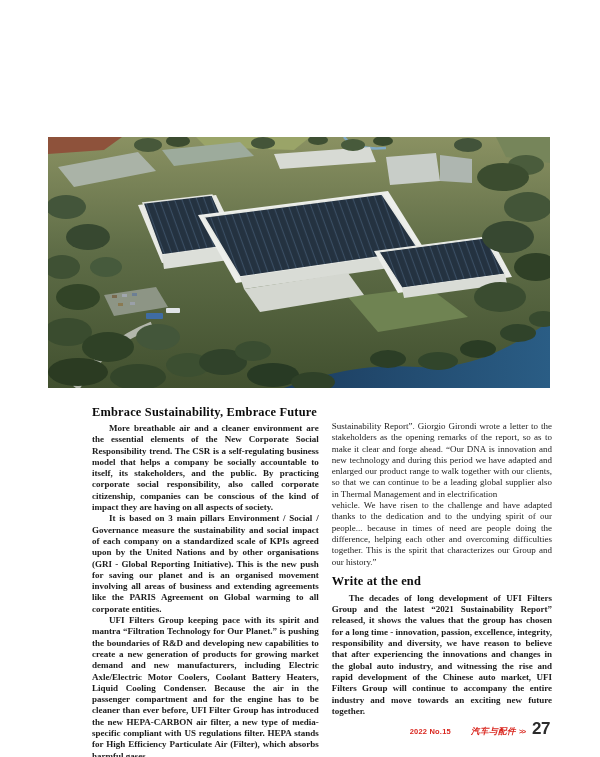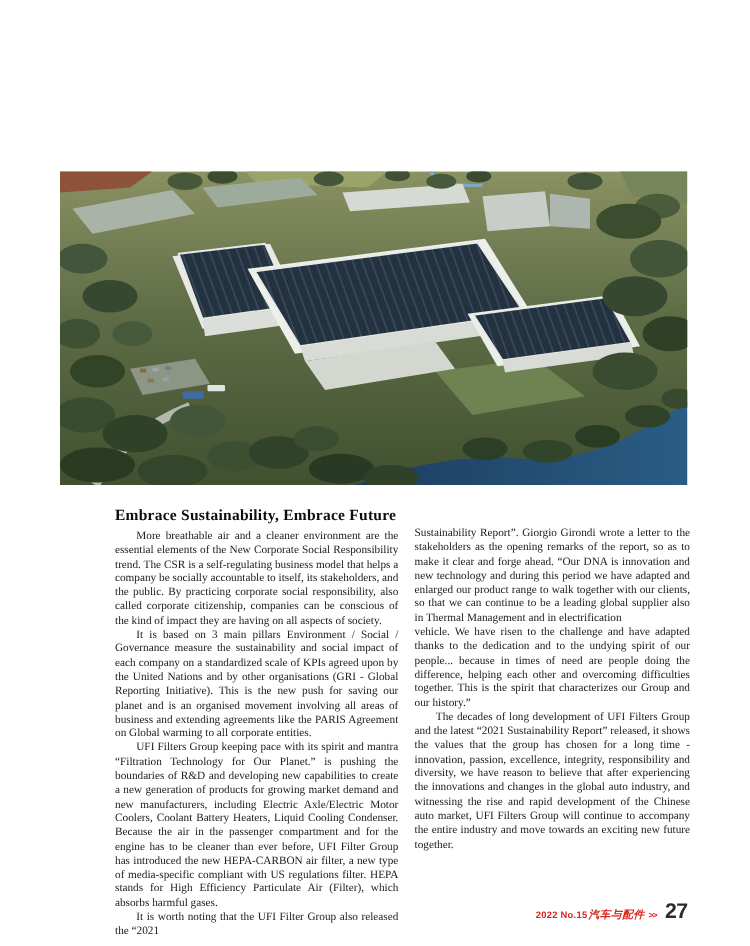--- a/index.html
+++ b/index.html
@@ -12,33 +12,33 @@
   }
   .photo svg { display:block; width:100%; height:100%; }
   .columns {
     position:absolute; left:48px; top:405px; width:504px;
     display:flex; gap:13px; color:#1b1b1b;
   }
   .col { font-size:9px; line-height:11.3px; text-align:justify; }
   .col-left  { width:249px;margin-left:44px; }
   .col-right { width:242px; padding-top:16px; }
   .col p { margin:0; }
-  p.indent { text-indent:17px; }
+  p.indent { text-indent:17px;font-weight:bold; }
   h2.art {
     font-size:12.4px; line-height:15px; margin:0 0 3px 0;
     font-weight:bold; color:#0c0c0c; letter-spacing:0.2px;
   }
   h2.end { margin:6px 0 4px 0; }
   .footer {
     position:absolute; top:719px; right:50px;
     display:flex; align-items:baseline;
     font-family:"Liberation Sans","DejaVu Sans",sans-serif;
   }
   .f-issue  { color:#d9251d; font-size:7.5px; font-weight:bold; letter-spacing:0.2px; }
-  .f-mag    { color:#d9251d; font-size:8.5px; font-weight:bold; font-style:italic; margin-left:1px; letter-spacing:0.5px; }
+  .f-mag    { color:#d9251d; font-size:8.5px; font-weight:bold; font-style:italic; margin-left:20px; letter-spacing:0.5px; }
   .f-arrows { color:#d9251d; font-size:7px;  font-weight:bold; margin-left:3px; letter-spacing:-1px; }
   .f-page   { color:#2b2b2b; font-size:17px; font-weight:bold; margin-left:7px; letter-spacing:-0.5px; }
 </style>
 </head>
 <body>
 
 <div class="page">
 
   <div class="photo">
     <svg viewBox="0 0 502 251" preserveAspectRatio="none">
@@ -146,20 +146,21 @@
       <h2 class="art">Embrace Sustainability, Embrace Future</h2>
       <p class="indent">More breathable air and a cleaner environment are the essential elements of the New Corporate Social Responsibility trend.  The CSR is a self-regulating business model that helps a company be socially accountable to itself, its stakeholders, and the public. By practicing corporate social responsibility, also called corporate citizenship, companies can be conscious of the kind of impact they are having on all aspects of society.</p>
       <p class="indent">It is based on 3 main pillars Environment / Social / Governance measure the sustainability and social impact of each company on a standardized scale of KPIs agreed upon by the United Nations and by other organisations (GRI - Global Reporting Initiative).  This is the new push for saving our planet and is an organised movement involving all areas of business and extending agreements like the PARIS Agreement on Global warming to all corporate entities.</p>
       <p class="indent">UFI Filters Group keeping pace with its spirit and mantra “Filtration Technology for Our Planet.” is pushing the boundaries of R&amp;D and developing new capabilities to create a new generation of products for growing market demand and new manufacturers, including Electric Axle/Electric Motor Coolers, Coolant Battery Heaters, Liquid Cooling Condenser. Because the air in the passenger compartment and for the engine has to be cleaner than ever before, UFI Filter Group has introduced the new HEPA-CARBON air filter, a new type of media-specific compliant with US regulations filter. HEPA stands for High Efficiency Particulate Air (Filter), which absorbs harmful gases.</p>
       <p class="indent">It is worth noting that the UFI Filter Group also released the “2021</p>
     </div>
 
     <div class="col col-right">
       <p>Sustainability Report”. Giorgio Girondi wrote a letter to the stakeholders as the opening remarks of the report, so as to make it clear and forge ahead. “Our DNA is innovation and new technology and during this period we have adapted and enlarged our product range to walk together with our clients, so that we can continue to be a leading global supplier also in Thermal Management and in electrification</p>
       <p>vehicle. We have risen to the challenge and have adapted thanks to the dedication and to the undying spirit of our people... because in times of need are people doing the difference, helping each other and overcoming difficulties together. This is the spirit that characterizes our Group and our history.”</p>
+      <h2 class="art end">Write at the end</h2>
       <p class="indent">The decades of long development of UFI Filters Group and the latest “2021 Sustainability Report” released, it shows the values that the group has chosen for a long time - innovation, passion, excellence, integrity, responsibility and diversity, we have reason to believe that after experiencing the innovations and changes in the global auto industry, and witnessing the rise and rapid development of the Chinese auto market, UFI Filters Group will continue to accompany the entire industry and move towards an exciting new future together.</p>
     </div>
 
   </div>
 
   <div class="footer">
     <span class="f-issue">2022 No.15</span>
     <span class="f-mag">汽车与配件</span>
     <span class="f-arrows">&gt;&gt;</span>
     <span class="f-page">27</span>

